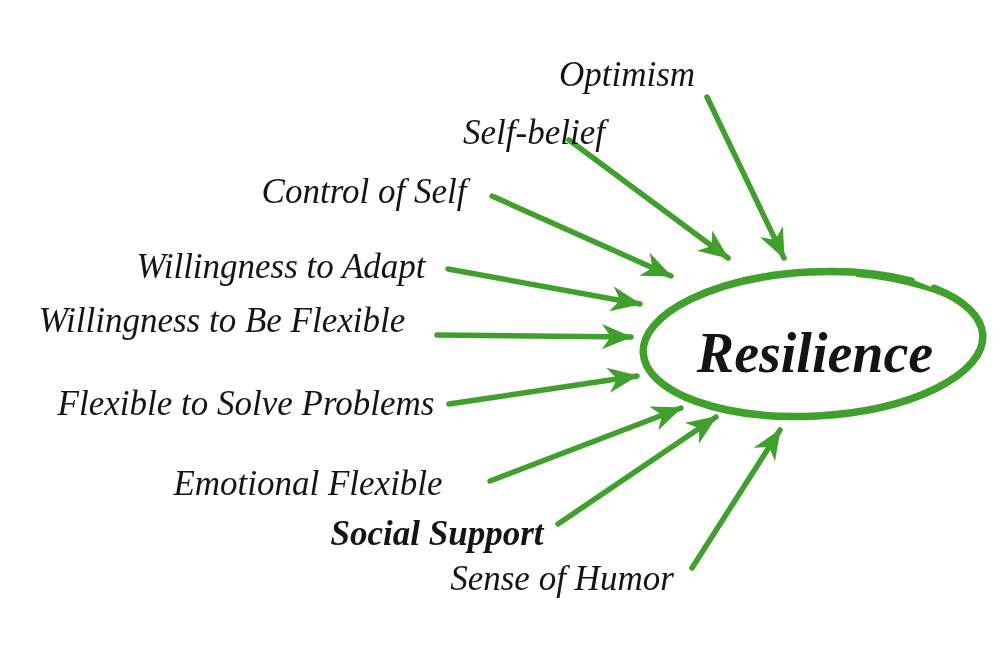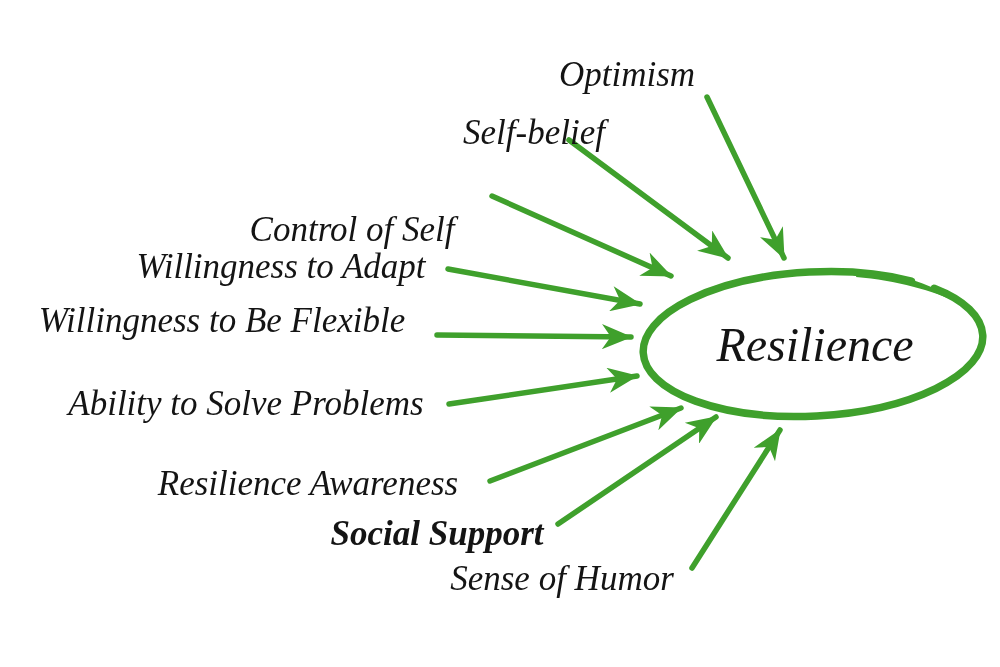--- a/index.html
+++ b/index.html
@@ -30,25 +30,26 @@
     font-size: 35px;
     line-height: 1;
     white-space: nowrap;
     color: #141414;
     letter-spacing: 0px;
   }
   .center-label {
     position: absolute;
     transform: translate(-50%, -54%);
     font-style: italic;
-    font-weight: 400;
-    font-size: 48px;
+    font-weight: 700;
+    font-size: 56px;
     line-height: 1;
     white-space: nowrap;
     color: #111111;
+    margin-top: 8px;
   }
 </style>
 </head>
 <body>
 
 <div class="canvas">
 
   <svg class="diagram-svg" viewBox="0 0 1000 667">
     <defs>
       <marker id="arrowhead" viewBox="0 0 12 10" refX="11.5" refY="5" markerWidth="7.2" markerHeight="4.6" orient="auto" markerUnits="strokeWidth">
@@ -70,24 +71,24 @@
         <line x1="449" y1="404" x2="637" y2="376" stroke="#3fa02c" stroke-width="5.5" stroke-linecap="round" marker-end="url(#arrowhead)"></line>
         <line x1="490" y1="481" x2="681" y2="408" stroke="#3fa02c" stroke-width="5.5" stroke-linecap="round" marker-end="url(#arrowhead)"></line>
         <line x1="558" y1="524" x2="716" y2="417" stroke="#3fa02c" stroke-width="5.5" stroke-linecap="round" marker-end="url(#arrowhead)"></line>
         <line x1="692" y1="568" x2="780" y2="430" stroke="#3fa02c" stroke-width="5.5" stroke-linecap="round" marker-end="url(#arrowhead)"></line>
       </g>
   </svg>
 
   <div id="labels">
       <div class="factor-label" style="left: 627px; top: 74px;">Optimism</div>
       <div class="factor-label" style="left: 488px; top: 132px; margin-left: 46px;">Self-belief</div>
-      <div class="factor-label" style="left: 352px; top: 191px; margin-top: 38px;">Control of Self</div>
+      <div class="factor-label" style="left: 364px; top: 191px;">Control of Self</div>
       <div class="factor-label" style="left: 281px; top: 266px; text-align: right;">Willingness to Adapt</div>
       <div class="factor-label" style="left: 222px; top: 320px;">Willingness to Be Flexible</div>
-      <div class="factor-label" style="left: 246px; top: 403px;">Ability to Solve Problems</div>
-      <div class="factor-label" style="left: 308px; top: 483px;">Resilience Awareness</div>
+      <div class="factor-label" style="left: 246px; top: 403px;">Flexible to Solve Problems</div>
+      <div class="factor-label" style="left: 308px; top: 483px;">Emotional Flexible</div>
       <div class="factor-label" style="left: 437px; top: 533px; font-weight: bold;">Social Support</div>
       <div class="factor-label" style="left: 562px; top: 578px; font-style: italic;">Sense of Humor</div>
     </div>
 
   <div class="center-label" id="center-label" style="left: 815px; top: 347px; color: rgb(20, 20, 20);">Resilience</div>
 
 </div>
 
 </body></html>

